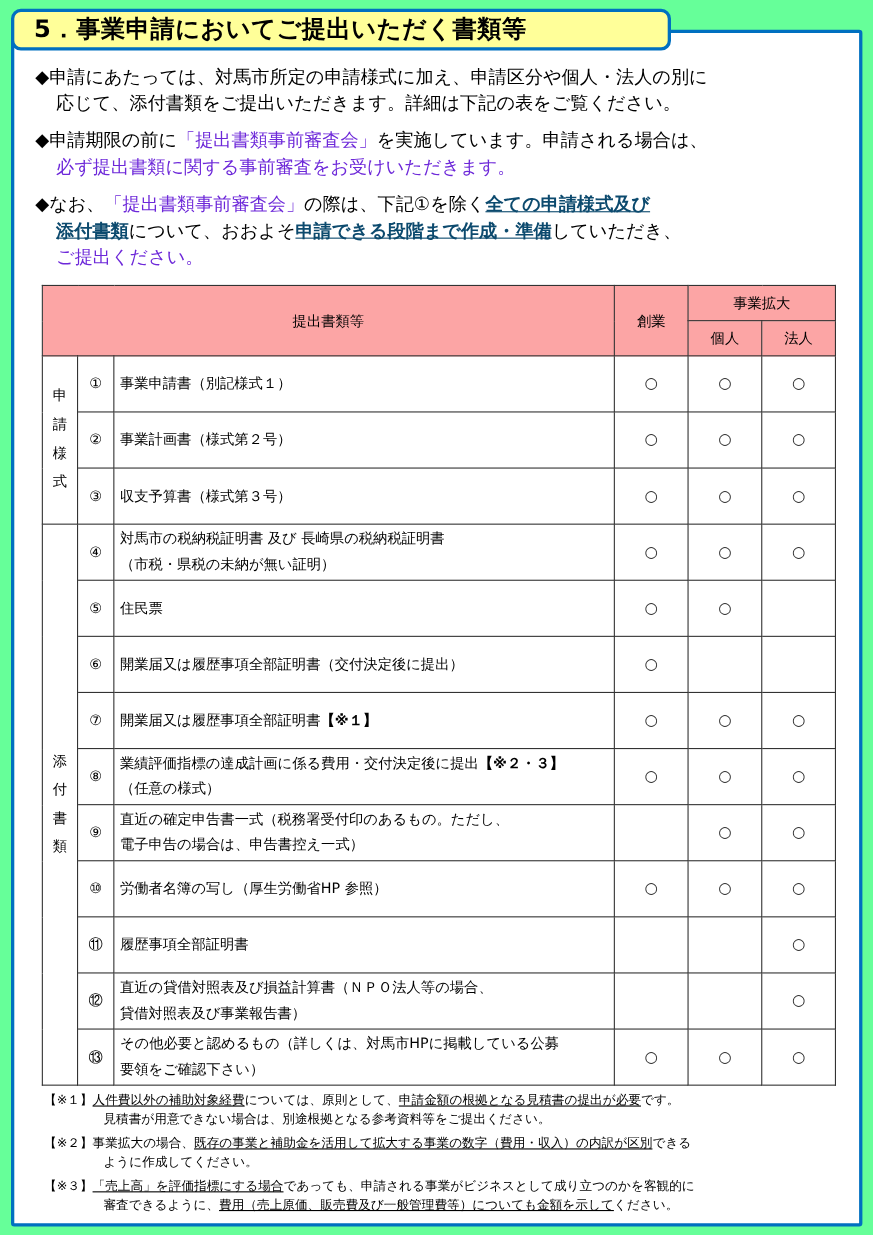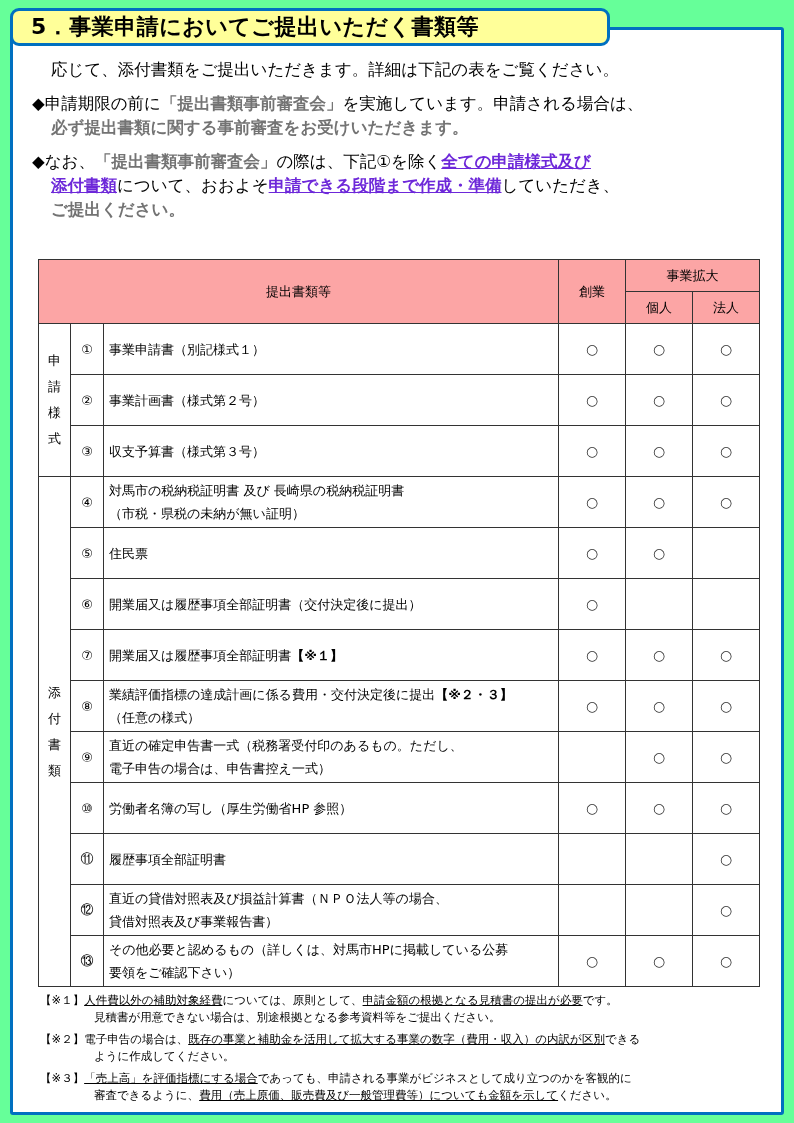--- a/index.html
+++ b/index.html
@@ -14,22 +14,22 @@
   .title-tab {
     position:absolute; left:10px; top:8px; width:600px; height:38px;
     background:#FFFF99; border:3px solid #0070C0; border-radius:9px;
     display:flex; align-items:center; padding-left:18px; box-sizing:border-box;
     font-size:22px; font-weight:bold; letter-spacing:0.5px; z-index:2;
   }
   .bullets { position:absolute; left:32px; top:58px; width:740px; }
   .bullet { font-size:16.5px; line-height:24px; margin-bottom:10px; }
   .bullet .line { white-space:nowrap; }
   .bullet .indent { padding-left:19px; }
-  .red { color:#737373; font-weight:bold; }
-  .redu { color:#6d28d9; font-weight:bold; text-decoration:underline; }
+  .red { color:#6d28d9; font-weight:normal; }
+  .redu { color:#0c4a6e; font-weight:bold; text-decoration:underline; }
 
   table.docs {
     position:absolute; left:38px; top:259px; width:721px;
     border-collapse:collapse; table-layout:fixed; font-size:13px;
   }
   table.docs th, table.docs td { border:1px solid #333; padding:0; }
   table.docs th { background:#fca5a5; font-weight:normal; height:31px; text-align:center; }
   table.docs td { height:50px; }
   td.cat { text-align:center; vertical-align:middle; font-size:13px; line-height:26px; }
   td.num { text-align:center; font-size:13px; }
@@ -45,20 +45,21 @@
 </head>
 <body>
 
 <div class="panel"></div>
 <div class="title-tab">
   <span>5．事業申請においてご提出いただく書類等</span>
 </div>
 
 <div class="bullets">
   <div class="bullet">
+    <div class="line">◆申請にあたっては、対馬市所定の申請様式に加え、申請区分や個人・法人の別に</div>
     <div class="line indent">応じて、添付書類をご提出いただきます。詳細は下記の表をご覧ください。</div>
   </div>
   <div class="bullet">
     <div class="line"><span>◆申請期限の前に</span><span class="red">「提出書類事前審査会」</span><span>を実施しています。申請される場合は、</span></div>
     <div class="line indent"><span class="red">必ず提出書類に関する事前審査をお受けいただきます。</span></div>
   </div>
   <div class="bullet">
     <div class="line"><span>◆なお、</span><span class="red">「提出書類事前審査会」</span><span>の際は、下記①を除く</span><span class="redu">全ての申請様式及び</span></div>
     <div class="line indent"><span class="redu">添付書類</span><span>について、おおよそ</span><span class="redu">申請できる段階まで作成・準備</span><span>していただき、</span></div>
     <div class="line indent"><span class="red">ご提出ください。</span></div>
@@ -222,20 +223,20 @@
       </tr>
     </tbody>
 </table>
 
 <div class="notes">
   <div class="note">
     <div><span>【※１】</span><u>人件費以外の補助対象経費</u><span>については、原則として、</span><u>申請金額の根拠となる見積書の提出が必要</u><span>です。</span></div>
     <div class="cont">見積書が用意できない場合は、別途根拠となる参考資料等をご提出ください。</div>
   </div>
   <div class="note">
-    <div><span>【※２】</span><span>電子申告の場合は、</span><u>既存の事業と補助金を活用して拡大する事業の数字（費用・収入）の内訳が区別</u><span>できる</span></div>
+    <div><span>【※２】</span><span>事業拡大の場合、</span><u>既存の事業と補助金を活用して拡大する事業の数字（費用・収入）の内訳が区別</u><span>できる</span></div>
     <div class="cont">ように作成してください。</div>
   </div>
   <div class="note">
     <div><span>【※３】</span><u>「売上高」を評価指標にする場合</u><span>であっても、申請される事業がビジネスとして成り立つのかを客観的に</span></div>
     <div class="cont"><span>審査できるように、</span><u>費用（売上原価、販売費及び一般管理費等）についても金額を示して</u><span>ください。</span></div>
   </div>
 </div>
 
 </body></html>

